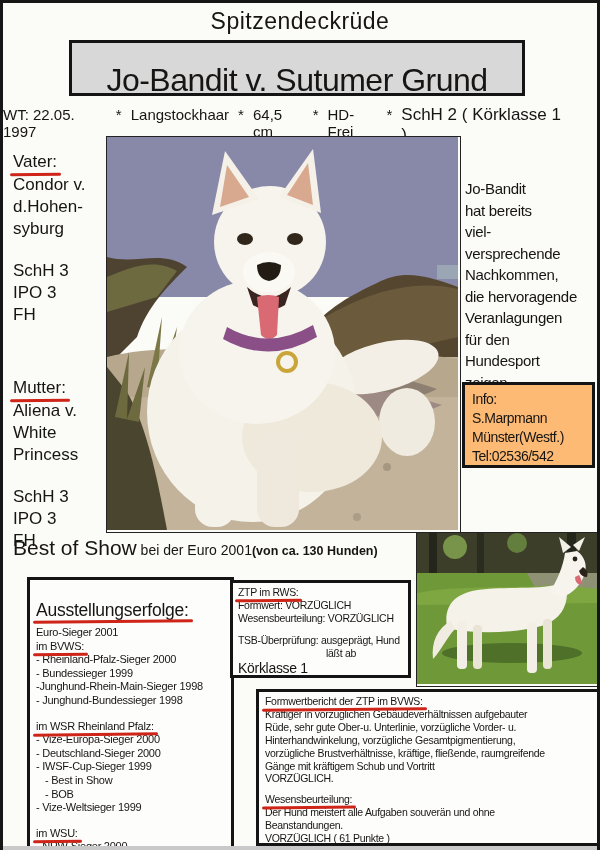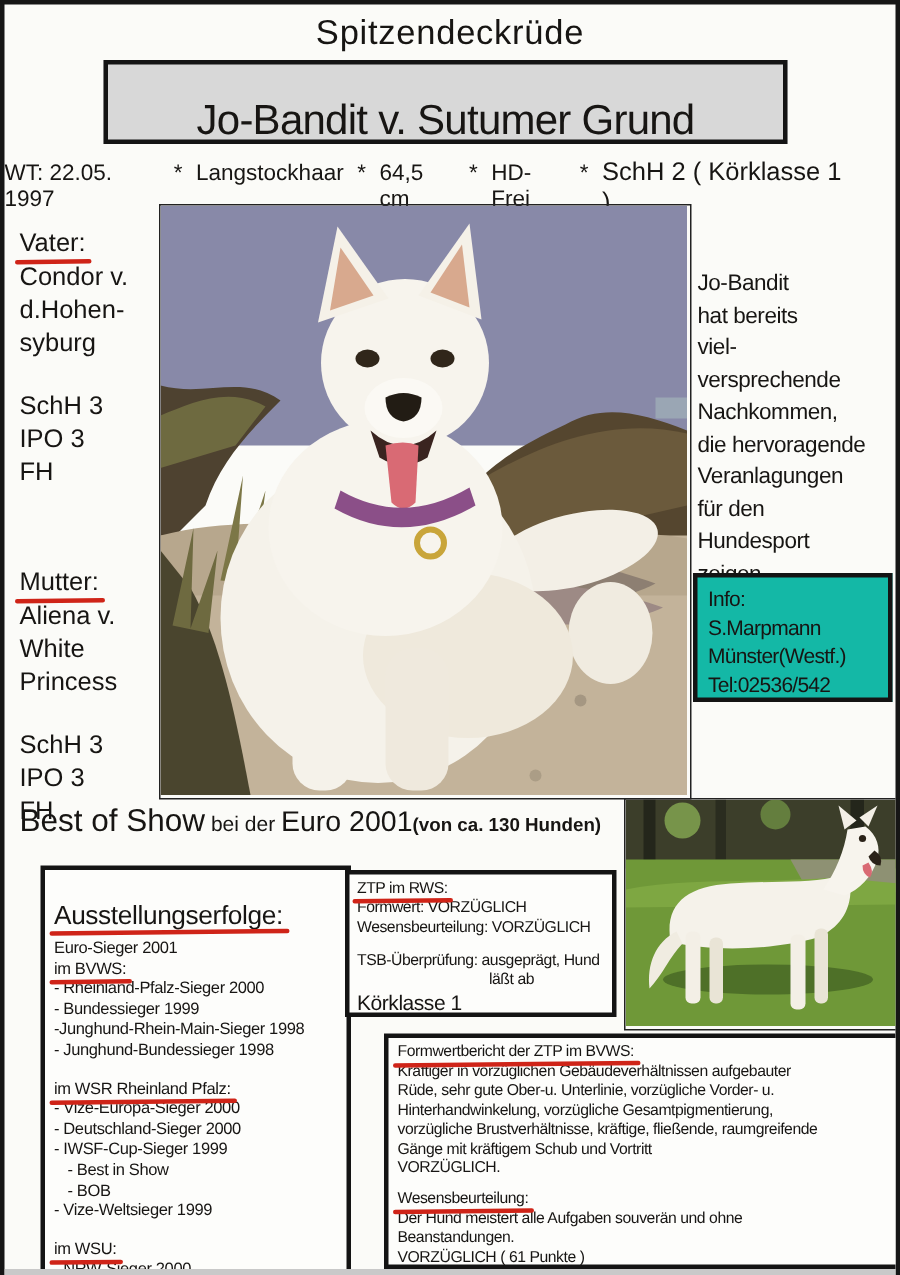--- a/index.html
+++ b/index.html
@@ -9,32 +9,32 @@
   .abs{position:absolute;}
   .b{font-weight:normal;color:#171513;}
   .pre{white-space:pre-line;}
   
   .redul{position:relative;display:inline-block;}
   .redul::after{content:"";position:absolute;left:-3px;right:-4px;bottom:-3px;height:3px;
                 background:#cf2418;transform:rotate(-0.6deg);border-radius:2px;}
   .header-title{top:5px;left:0;width:100%;text-align:center;font-size:23px;letter-spacing:.5px;}
   .name-box{top:37px;left:66px;width:450px;height:50px;background:#d8d8d8;border:3px solid #141414;
             display:flex;align-items:center;justify-content:center;}
-  .name-box span{font-size:28px;letter-spacing:-.5px;margin-top:24px;}
+  .name-box span{font-size:32px;letter-spacing:-.5px;margin-top:24px;}
   .stats-line{top:102px;left:0;width:560px;display:flex;justify-content:center;align-items:baseline;gap:9px;
               font-size:15px;}
   .stats-line .big{font-size:17px;}
   .leftcol{left:10px;width:96px;font-size:17px;line-height:22px;}
   .rightcol{left:462px;width:138px;font-size:15px;line-height:21.5px;letter-spacing:-.3px;}
-  .info-box{left:459px;top:379px;width:133px;height:86px;border:3px solid #141414;background:#14b8a6;
+  .info-box{left:459px;top:379px;width:133px;height:86px;border:3px solid #141414;background:#fdba74;
             padding:5px 0 0 7px;box-sizing:border-box;font-size:14px;line-height:19px;letter-spacing:-.5px;}
   .bos{top:533px;left:10px;width:402px;white-space:nowrap;}
   .bos .t1{font-size:21px;}
   .bos .t2{font-size:14px;font-weight:normal;color:#171513;}
-  .bos .t3{font-size:19px;}
+  .bos .t3{font-size:14px;}
   .bos .t4{font-size:12.5px;font-weight:bold;color:#171513;}
   .box{border:3px solid #141414;background:#fdfdfb;box-sizing:border-box;}
   .results-box{left:8px;top:574px;width:207px;height:279px;padding:20px 4px 0 6px;
                font-size:11px;line-height:13.6px;letter-spacing:-.25px;margin-left:16px;}
   .results-box .bighead{font-size:17.5px;line-height:20px;margin-bottom:6px;}
   .results-box ul{list-style:none;margin:0;padding:0;}
   .results-box li.sub{padding-left:9px;}
   .gap8{height:8px;}
   .gap12{height:12px;}
   .ztp-box{left:227px;top:577px;width:181px;height:98px;padding:3px 2px 0 5px;

